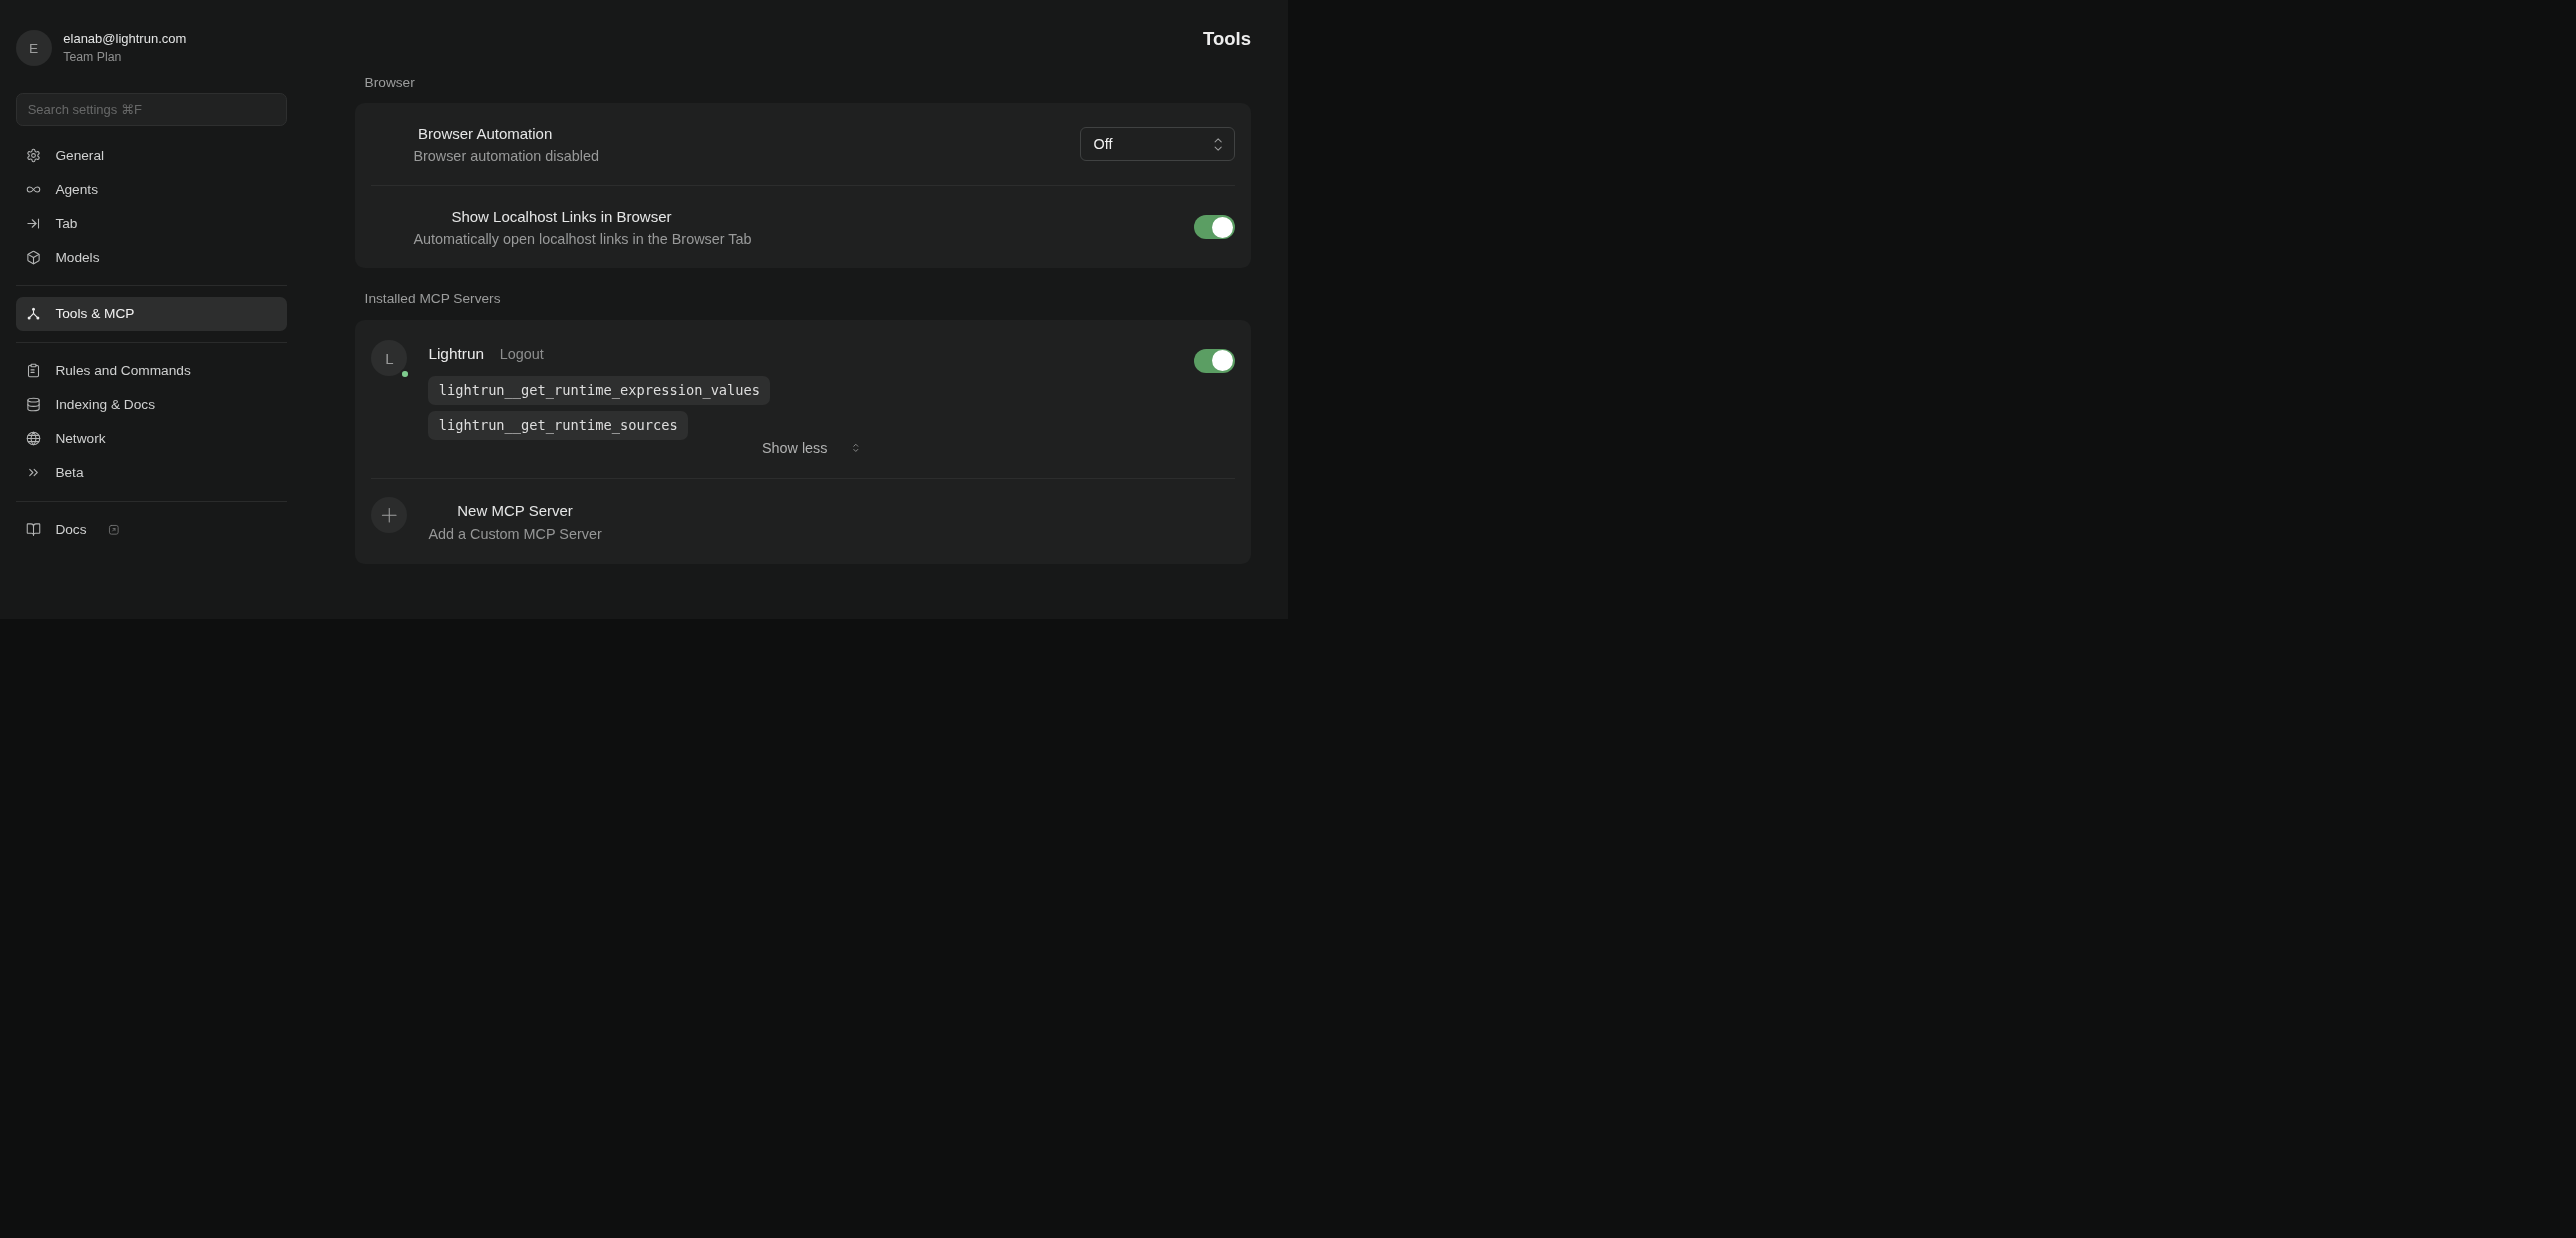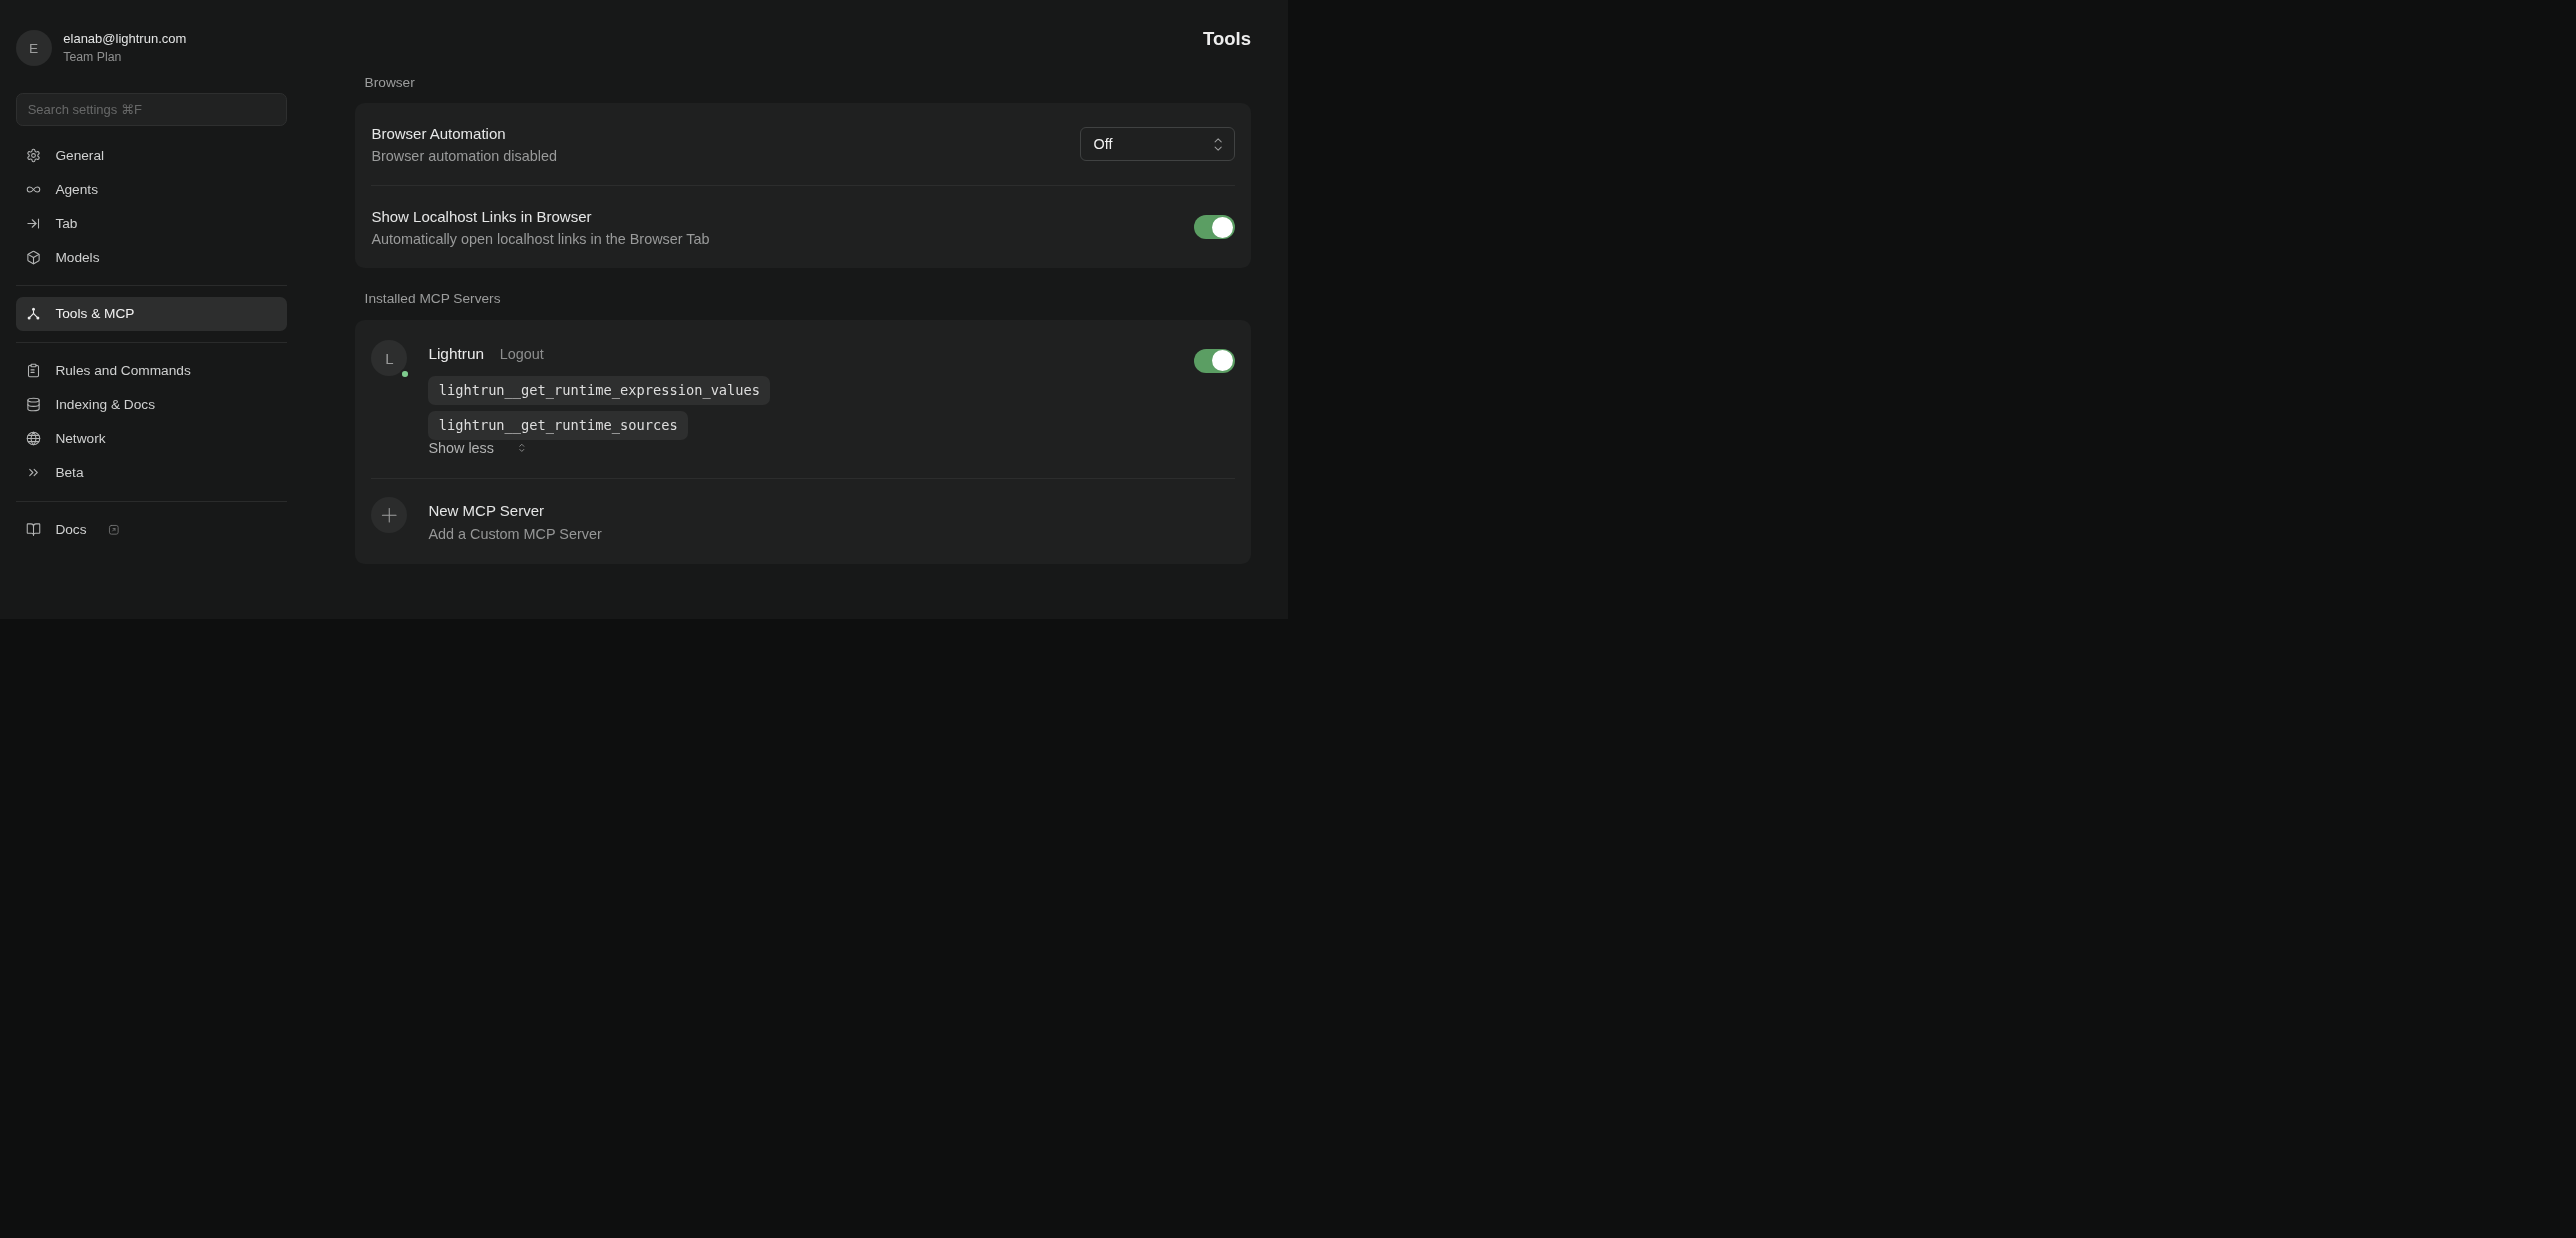--- a/index.html
+++ b/index.html
@@ -38,26 +38,26 @@
   .nav-item.active { background:#2d2e2e; color:#f3f3f3; }
   .nav-icon { width:15px; height:15px; flex:none; color:#b3b4b4; display:block; }
   .nav-item.active .nav-icon { color:#ededed; }
   .nav-divider { height:0.7px; background:#2a2b2b; margin:11px 0; }
   .ext-icon { width:11.6px; height:11.6px; color:#757676; margin-left:6.8px; }
 
   
   .main { flex:1; padding:27px 37px 0 52px; }
   .page-title { font-size:18.5px; font-weight:700; color:#ededed; line-height:24.6px; margin-left:9.6px;text-align:right; }
   .section-label { font-size:13.7px; color:#9c9d9d; margin:23px 0 12.3px 9.6px; line-height:16.4px; }
-  .card { background:#1f2020; border-radius:9.6px; padding:0 16.4px; width:896px; }
+  .card { background:#1f2020; border-radius:9.6px; padding:0 16.4px; width:896px;text-align:center; }
   .card-divider { height:0.7px; background:#2c2d2d; }
 
   .srow { display:flex; align-items:center; justify-content:space-between; padding:20.5px 0; }
   .srow-title { font-size:15px; color:#e6e7e7; line-height:19px; }
-  .srow-sub   { font-size:14.4px; color:#999a9a; line-height:18px; margin-top:4.1px; }
+  .srow-sub   { font-size:14.4px; color:#999a9a; line-height:18px; margin-top:4.1px;margin-left:42px; }
 
   .select {
     width:155px; height:34px; border:0.7px solid #404242; border-radius:6px;
     display:flex; align-items:center; justify-content:space-between;
     padding:0 9px 0 13px; cursor:default; flex:none;
   }
   .select-value { font-size:14.4px; color:#f1f1f1; }
   .select-chevrons { width:12.3px; height:19px; color:#9a9b9b; }
 
   .toggle {

